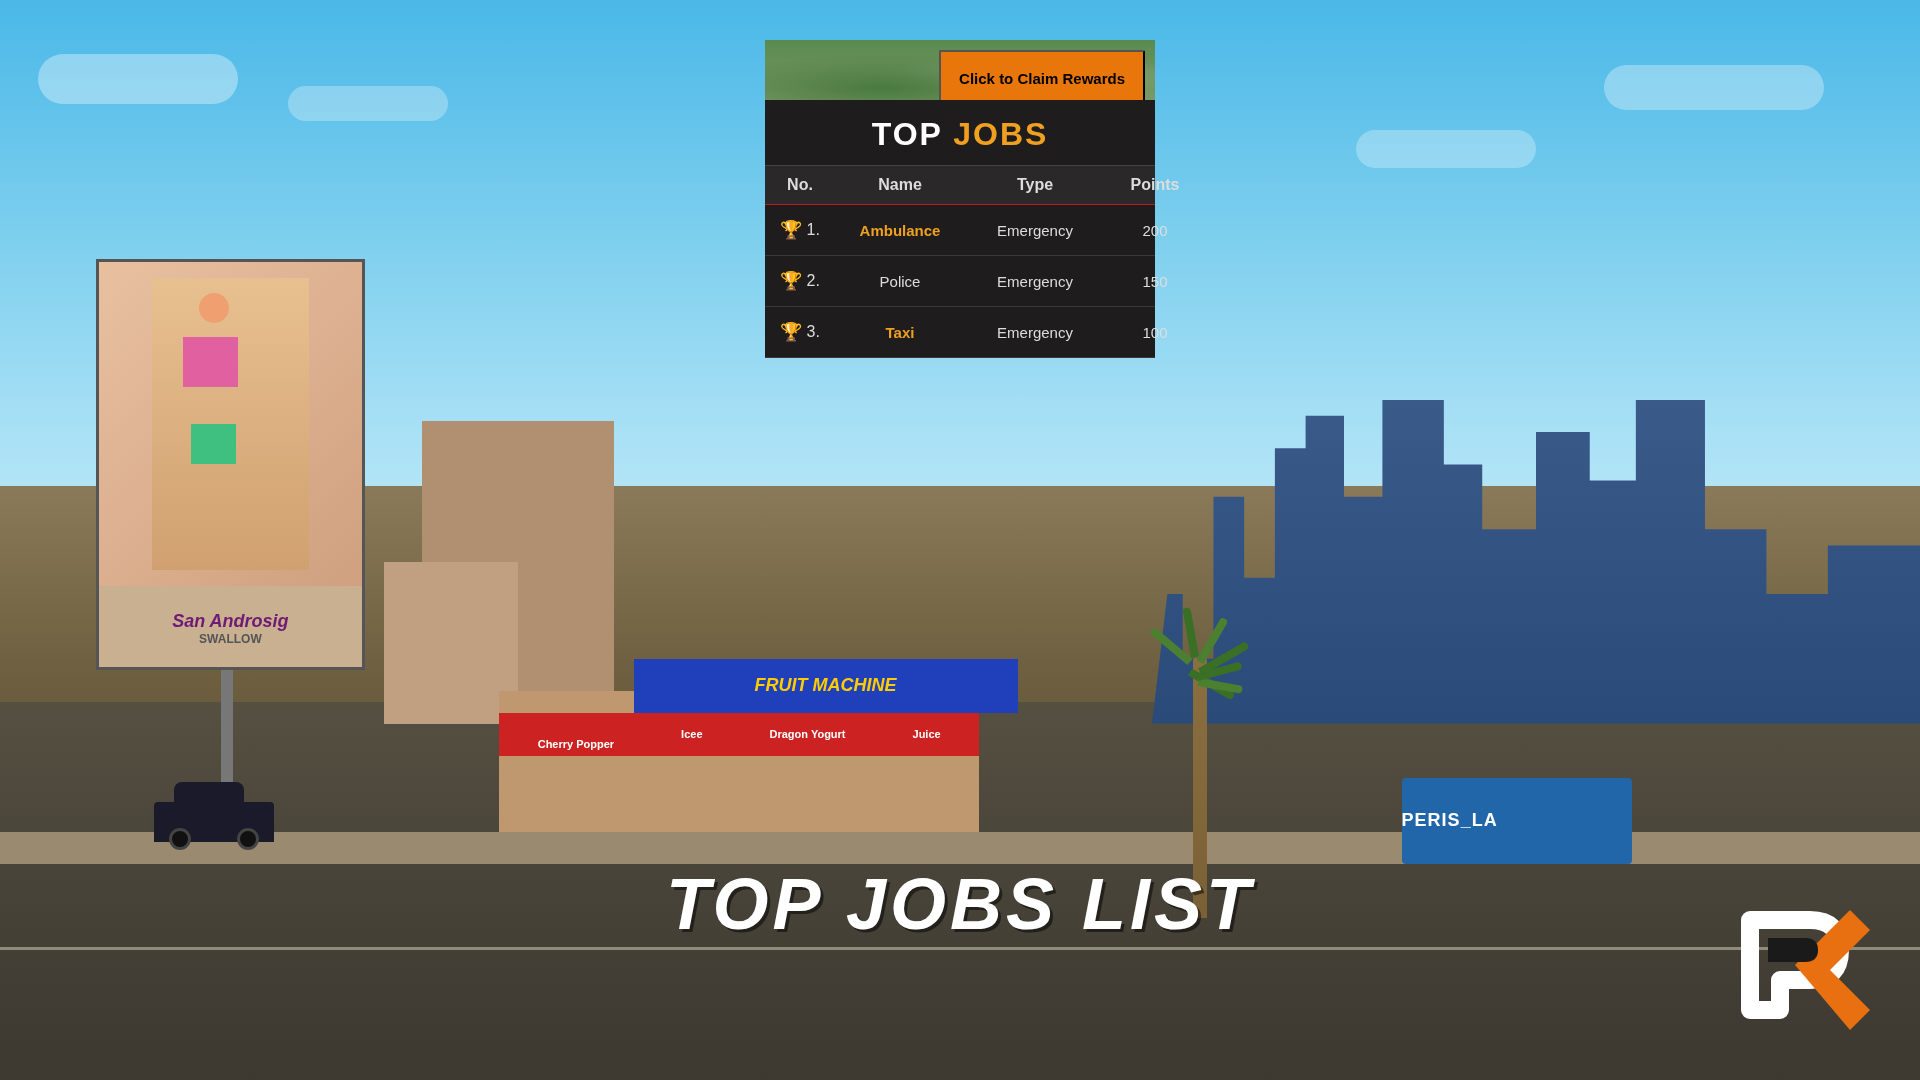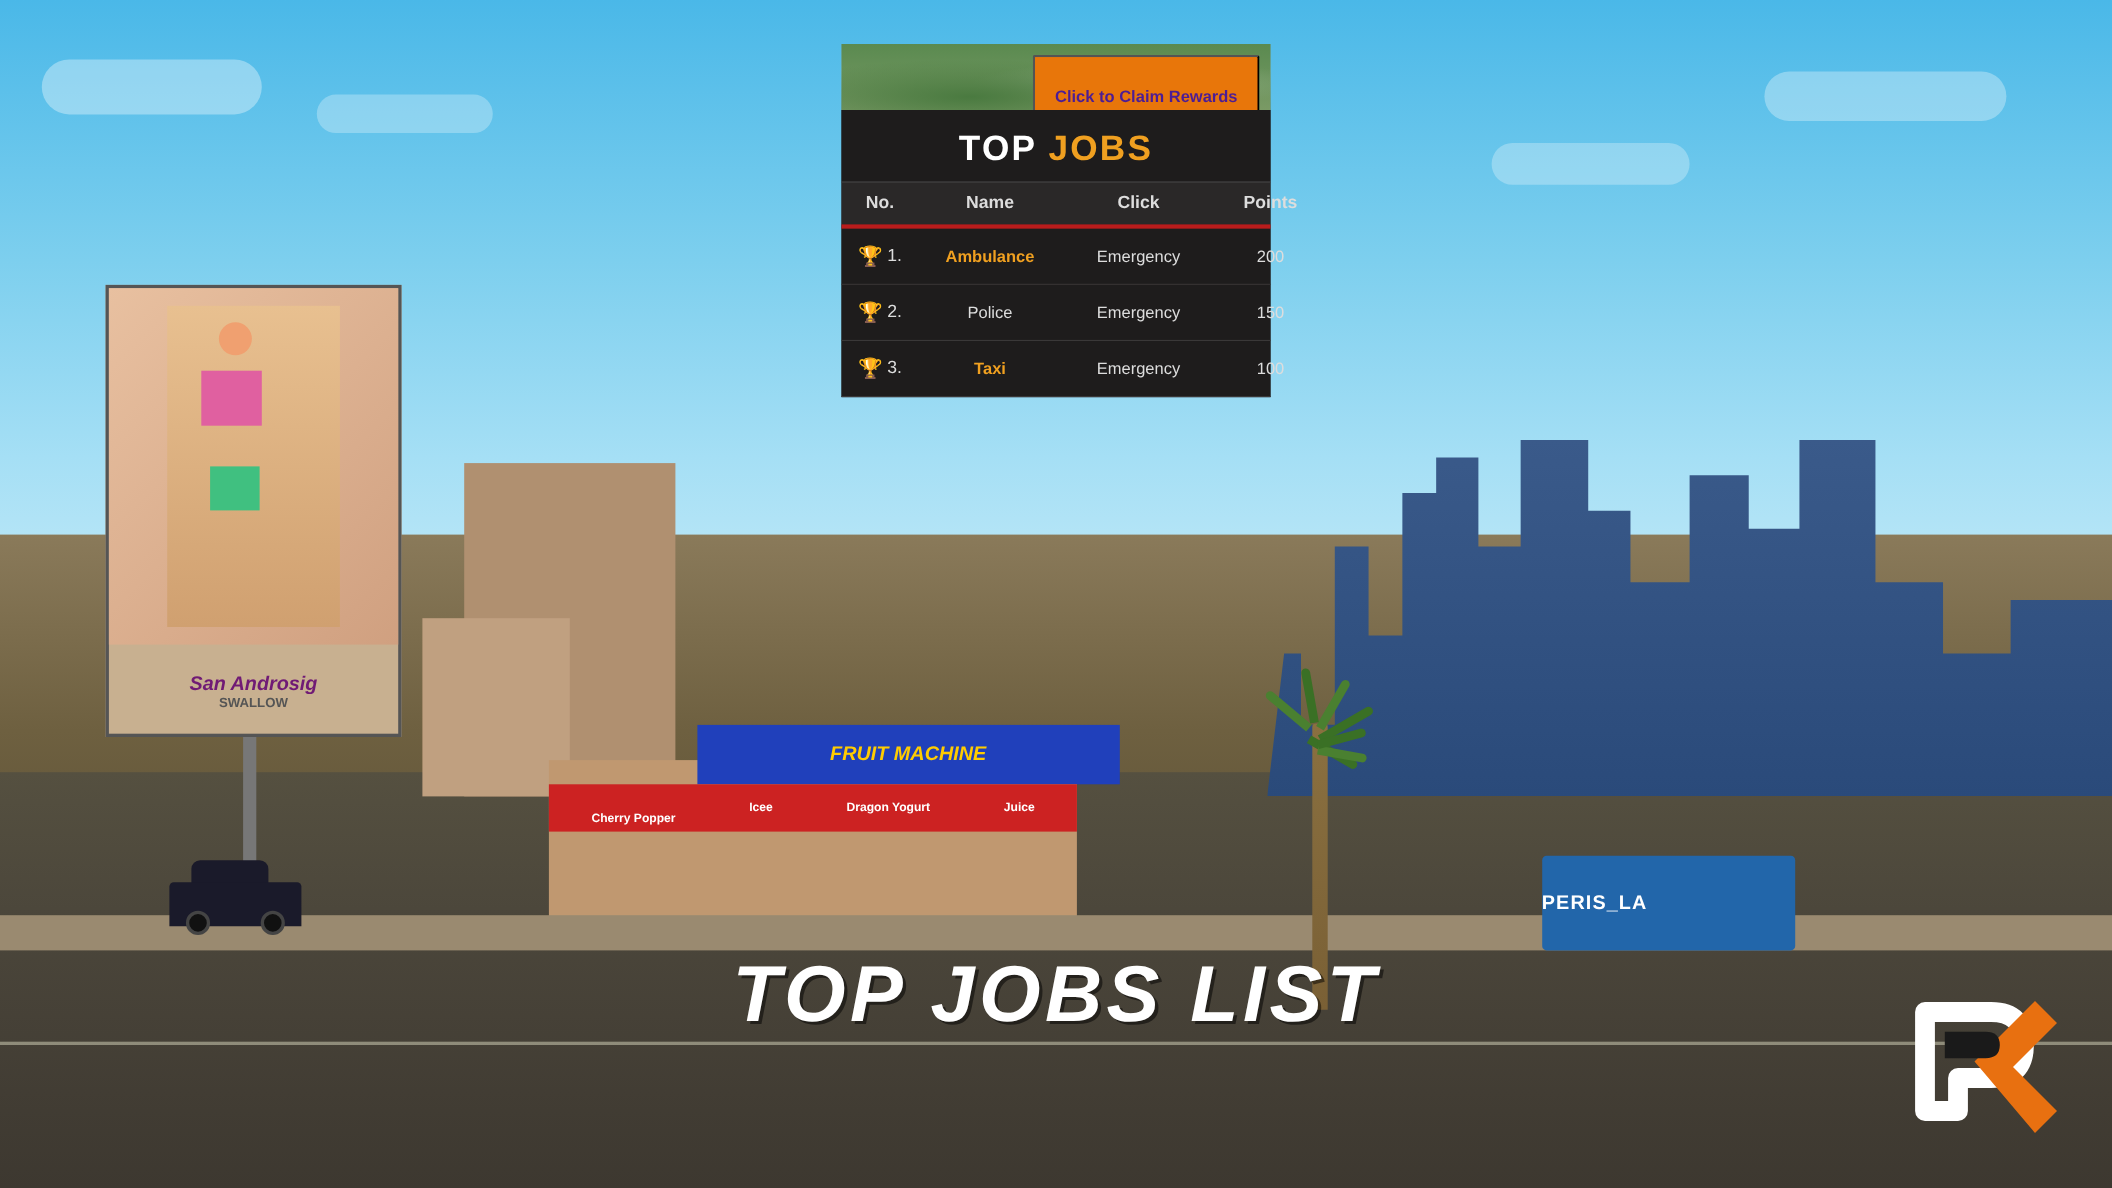--- a/index.html
+++ b/index.html
@@ -69,23 +69,23 @@
       color: #333;
       font-weight: bold;
     }
 
     
     .claim-bar {
       position: absolute;
       top: 0;
       right: 0;
       background: #e8760a;
-      padding: 28px 18px;
+      padding: 18px 18px;
       font-size: 15px;
-      color: #4c1d95;
+      color: #000000;
       font-weight: bold;
       cursor: pointer;
       border-radius: 2px;
     }
 
     
     .panel-image {
       width: 100%;
       height: 60px;
       background: linear-gradient(180deg, #6a8a60 0%, #7a9a70 40%, #5a7a50 100%);
@@ -116,21 +116,21 @@
     .panel-title span.highlight {
       color: #f0a020;
     }
 
     
     .table-header {
       display: grid;
       grid-template-columns: 70px 130px 140px 100px;
       background: #2a2828;
       border-top: 1px solid #444;
-      border-bottom: 4px solid #b91c1c;
+      border-bottom: 1px solid #b91c1c;
       padding: 10px 0;
     }
 
     .table-header-cell {
       text-align: center;
       color: #ddd;
       font-size: 16px;
       font-weight: bold;
     }
 
@@ -429,21 +429,21 @@
   <div style="background:rgba(28,26,26,0.95);">
 
     <div class="panel-title">
       <span>TOP</span>
       <span class="highlight">JOBS</span>
     </div>
 
     <div class="table-header">
       <div class="table-header-cell">No.</div>
       <div class="table-header-cell">Name</div>
-      <div class="table-header-cell">Click</div>
+      <div class="table-header-cell">Type</div>
       <div class="table-header-cell">Points</div>
     </div>
 
     <div class="table-row" id="row-1">
       <div class="cell rank">
         <span class="trophy-icon trophy-gold">🏆</span>
         <span class="rank-num">1.</span>
       </div>
       <div class="cell highlight-name">Ambulance</div>
       <div class="cell">Emergency</div>

